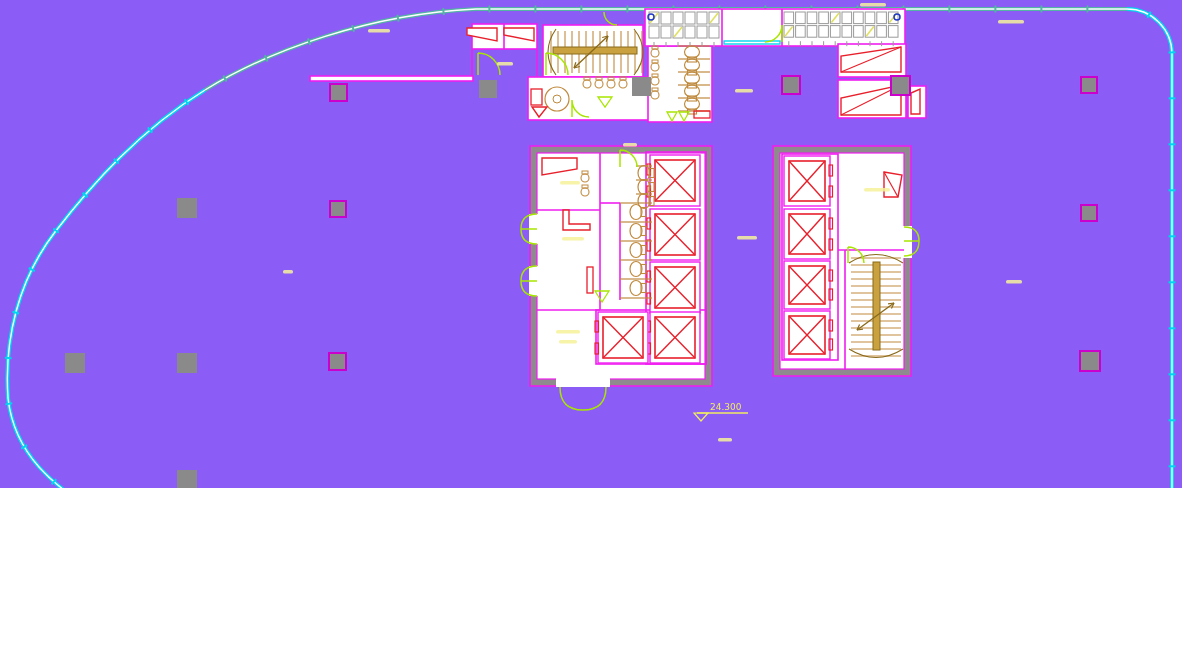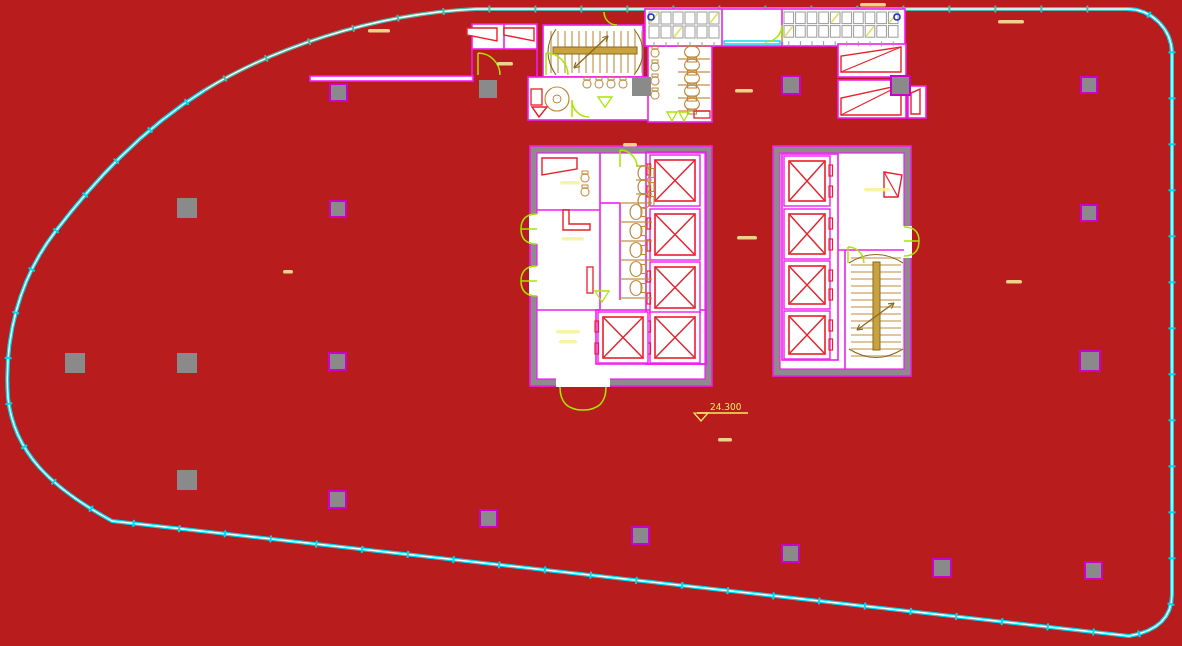--- a/index.html
+++ b/index.html
@@ -1,16 +1,16 @@
 <!DOCTYPE html>
 <html><head>
 <meta charset="utf-8">
 <style>
   html,body{margin:0;padding:0;background:#ffffff;}
-  .canvas-wrap{position:relative;width:1182px;height:646px;background:#b91c1c;overflow:hidden;
+  .canvas-wrap{position:relative;width:1182px;height:488px;background:#8b5cf6;overflow:hidden;
     font-family:"DejaVu Sans",sans-serif;}
   svg{display:block}
   text{font-family:"DejaVu Sans",sans-serif;}
 </style>
 </head>
 <body>
 
 <div class="canvas-wrap">
   <svg id="plan" width="1182" height="646" viewBox="0 0 1182 646">
       <path d="M 1127 9 A 45 45 0 0 1 1172 54 L 1172 594 Q 1172 629 1129 636 L 112 521 C 50 487 14 452 8 398 C 4 340 18 280 55 232 C 92 184 140 130 205 90" fill="none" stroke="#00d6ee" stroke-width="4"></path>

